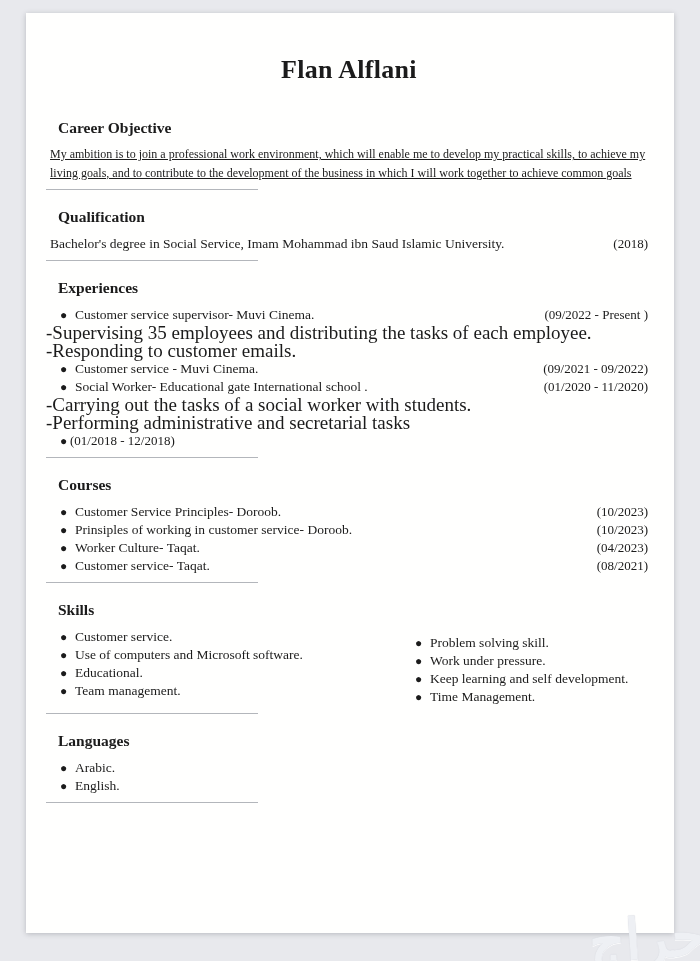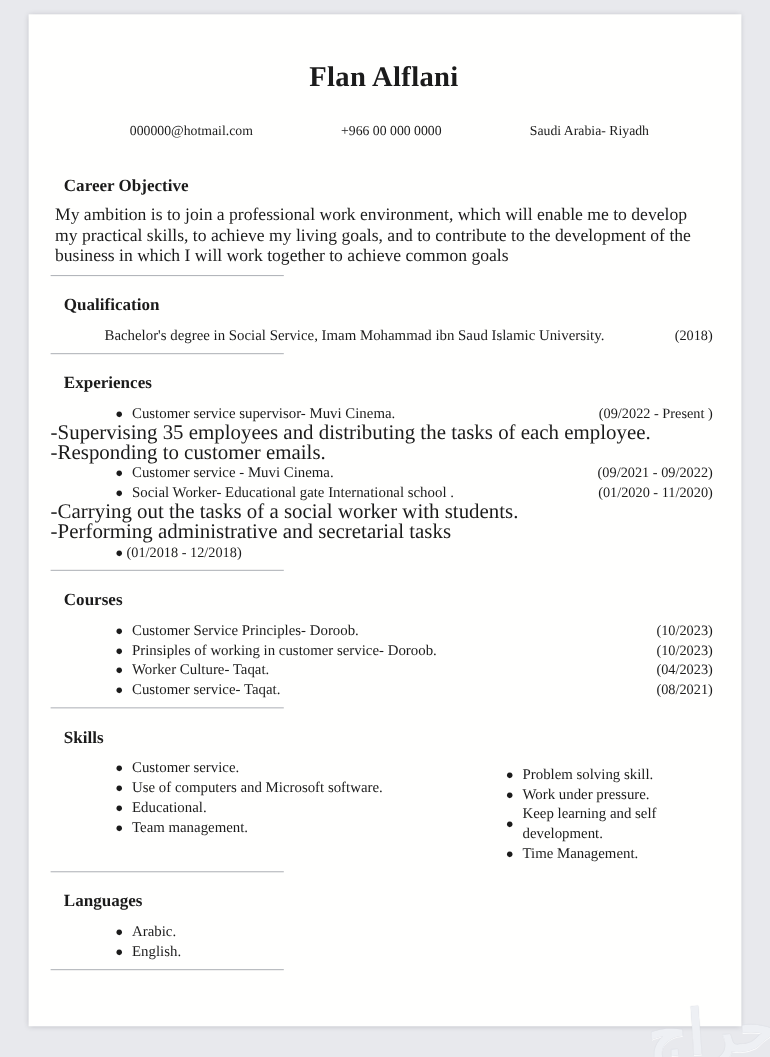--- a/index.html
+++ b/index.html
@@ -39,35 +39,35 @@
   .section-title {
     margin: 0;
     padding-left: 8px;
     font-size: 15.5px;
     font-weight: bold;
   }
   .mt-lg { margin-top: 34px; }
   .mt-md { margin-top: 18px; }
   .objective-text {
     margin: 8px 0 0 0;
-    font-size: 16px;
+    font-size: 12px;
     line-height: 18.5px;
+    text-decoration: underline;
   }
   .divider {
     width: 212px;
     height: 0;
     border-top: 1px solid #b3b6bb;
     margin: 7px 0 0 -4px;
   }
   .row {
     display: flex;
     align-items: center;
     font-size: 13.5px;
     line-height: 18px;
-    margin-left: 45px;
   }
   .row.first { margin-top: 9px; }
   .bullet-dot {
     width: 13px;
     text-align: center;
     margin-left: 7px;
     flex: 0 0 auto;
     font-size: 12px;
   }
   .row-text { flex: 1 1 auto; padding-left: 5px; }
@@ -100,25 +100,20 @@
   }
 </style>
 </head>
 <body>
 
 <div class="canvas">
   <div class="page">
 
     <h1 class="name">Flan Alflani</h1>
 
-    <div class="contact-row">
-      <span>000000@hotmail.com</span>
-      <span>+966 00 000 0000</span>
-      <span>Saudi Arabia- Riyadh</span>
-    </div>
 
     <h2 class="section-title mt-lg">Career Objective</h2>
     <p class="objective-text">My ambition is to join a professional work environment, which will enable me to develop my practical skills, to achieve my living goals, and to contribute to the development of the business in which I will work together to achieve common goals</p>
     <div class="divider"></div>
 
     <h2 class="section-title mt-md">Qualification</h2>
     <div class="row first">
       <span class="row-text" style="padding-left:0">Bachelor's degree in Social Service, Imam Mohammad ibn Saud Islamic University.</span>
       <span class="row-date">(2018)</span>
     </div>

